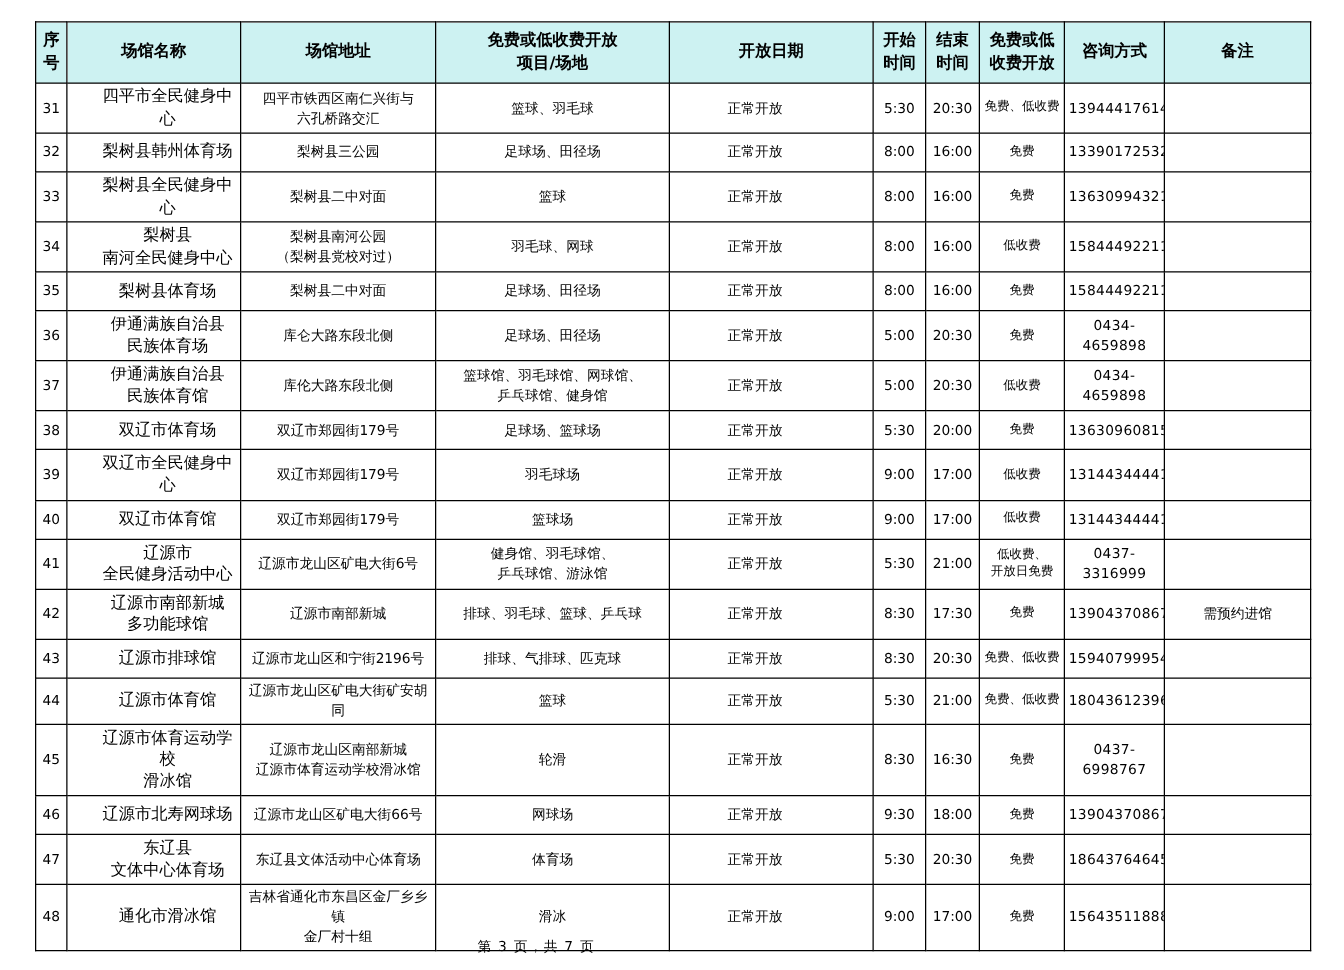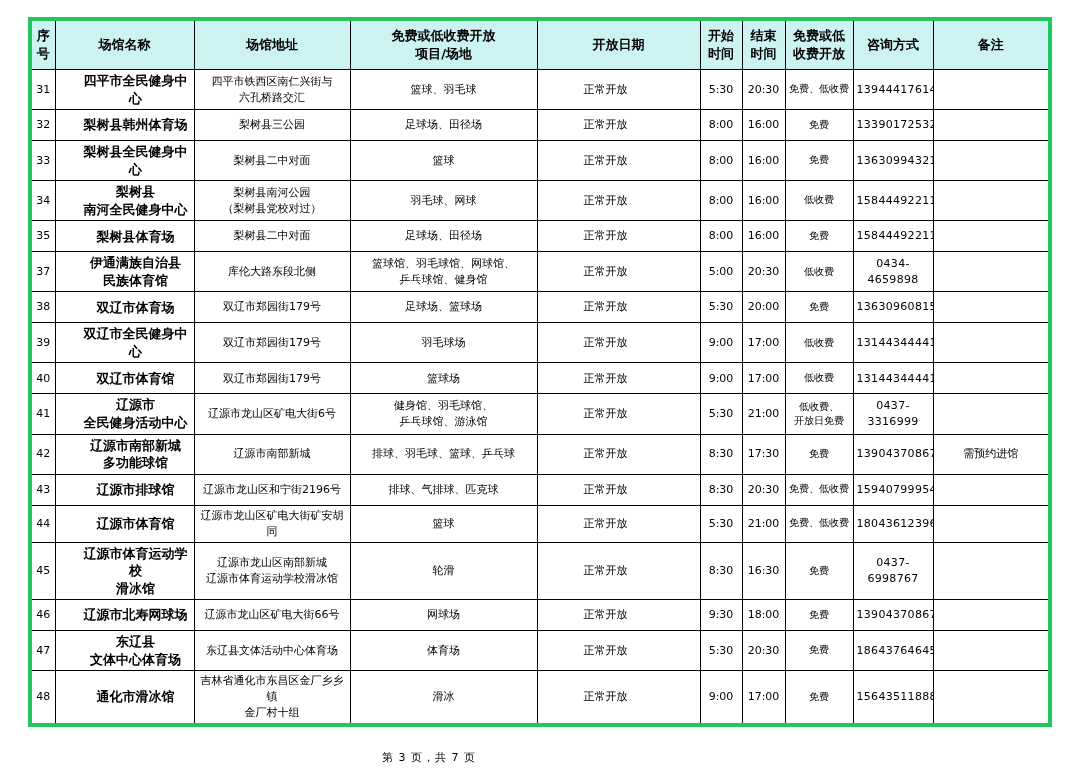--- a/index.html
+++ b/index.html
@@ -8,21 +8,21 @@
     background:#ffffff;
     font-family:"DejaVu Sans", sans-serif;
     color:#000000;
   }
   .sheet { position:relative; width:1075px; height:776px; overflow:hidden; }
   table.venues {
     position:absolute; left:28px; top:17px;
     width:1020px;
     border-collapse:collapse;
     table-layout:fixed;
-    border:4px solid #22c55e;
+    border:1px solid #22c55e;
   }
   th, td {
     border:1px solid #000;
     text-align:center;
     vertical-align:middle;
     white-space:pre-line;
     padding:2px 3px;
     overflow:hidden;
   }
   thead th {
@@ -31,21 +31,21 @@
     font-size:13px;
     height:44px;
     line-height:1.35;
   }
   tbody td {
     font-size:11px;
     height:26px;
     line-height:1.45;
   }
   td.col-index { font-size:11px;text-align:center; }
-  td.col-name { font-weight:bold; font-size:13px; line-height:1.35;padding-left:25px; }
+  td.col-name { font-weight:normal; font-size:13px; line-height:1.35;padding-left:25px; }
   td.col-open_date { text-align:left; padding-left:46px; }
   td.col-fee { font-size:10px; }
   td.col-contact { font-size:11px; letter-spacing:0.3px; }
   col.c-index   { width:25px; }
   col.c-name    { width:139px; }
   col.c-address { width:156px; }
   col.c-projects{ width:187px; }
   col.c-open    { width:163px; }
   col.c-start   { width:42px; }
   col.c-end     { width:43px; }
@@ -152,20 +152,33 @@
           <td class="col-address">梨树县二中对面</td>
           <td class="col-projects">足球场、田径场</td>
           <td class="col-open_date">正常开放</td>
           <td class="col-start_time">8:00</td>
           <td class="col-end_time">16:00</td>
           <td class="col-fee">免费</td>
           <td class="col-contact">15844492211</td>
           <td class="col-remark"></td>
         </tr>
         <tr>
+          <td class="col-index">36</td>
+          <td class="col-name">伊通满族自治县
+民族体育场</td>
+          <td class="col-address">库仑大路东段北侧</td>
+          <td class="col-projects">足球场、田径场</td>
+          <td class="col-open_date">正常开放</td>
+          <td class="col-start_time">5:00</td>
+          <td class="col-end_time">20:30</td>
+          <td class="col-fee">免费</td>
+          <td class="col-contact">0434-4659898</td>
+          <td class="col-remark"></td>
+        </tr>
+        <tr>
           <td class="col-index">37</td>
           <td class="col-name">伊通满族自治县
 民族体育馆</td>
           <td class="col-address">库伦大路东段北侧</td>
           <td class="col-projects">篮球馆、羽毛球馆、网球馆、
 乒乓球馆、健身馆</td>
           <td class="col-open_date">正常开放</td>
           <td class="col-start_time">5:00</td>
           <td class="col-end_time">20:30</td>
           <td class="col-fee">低收费</td>

